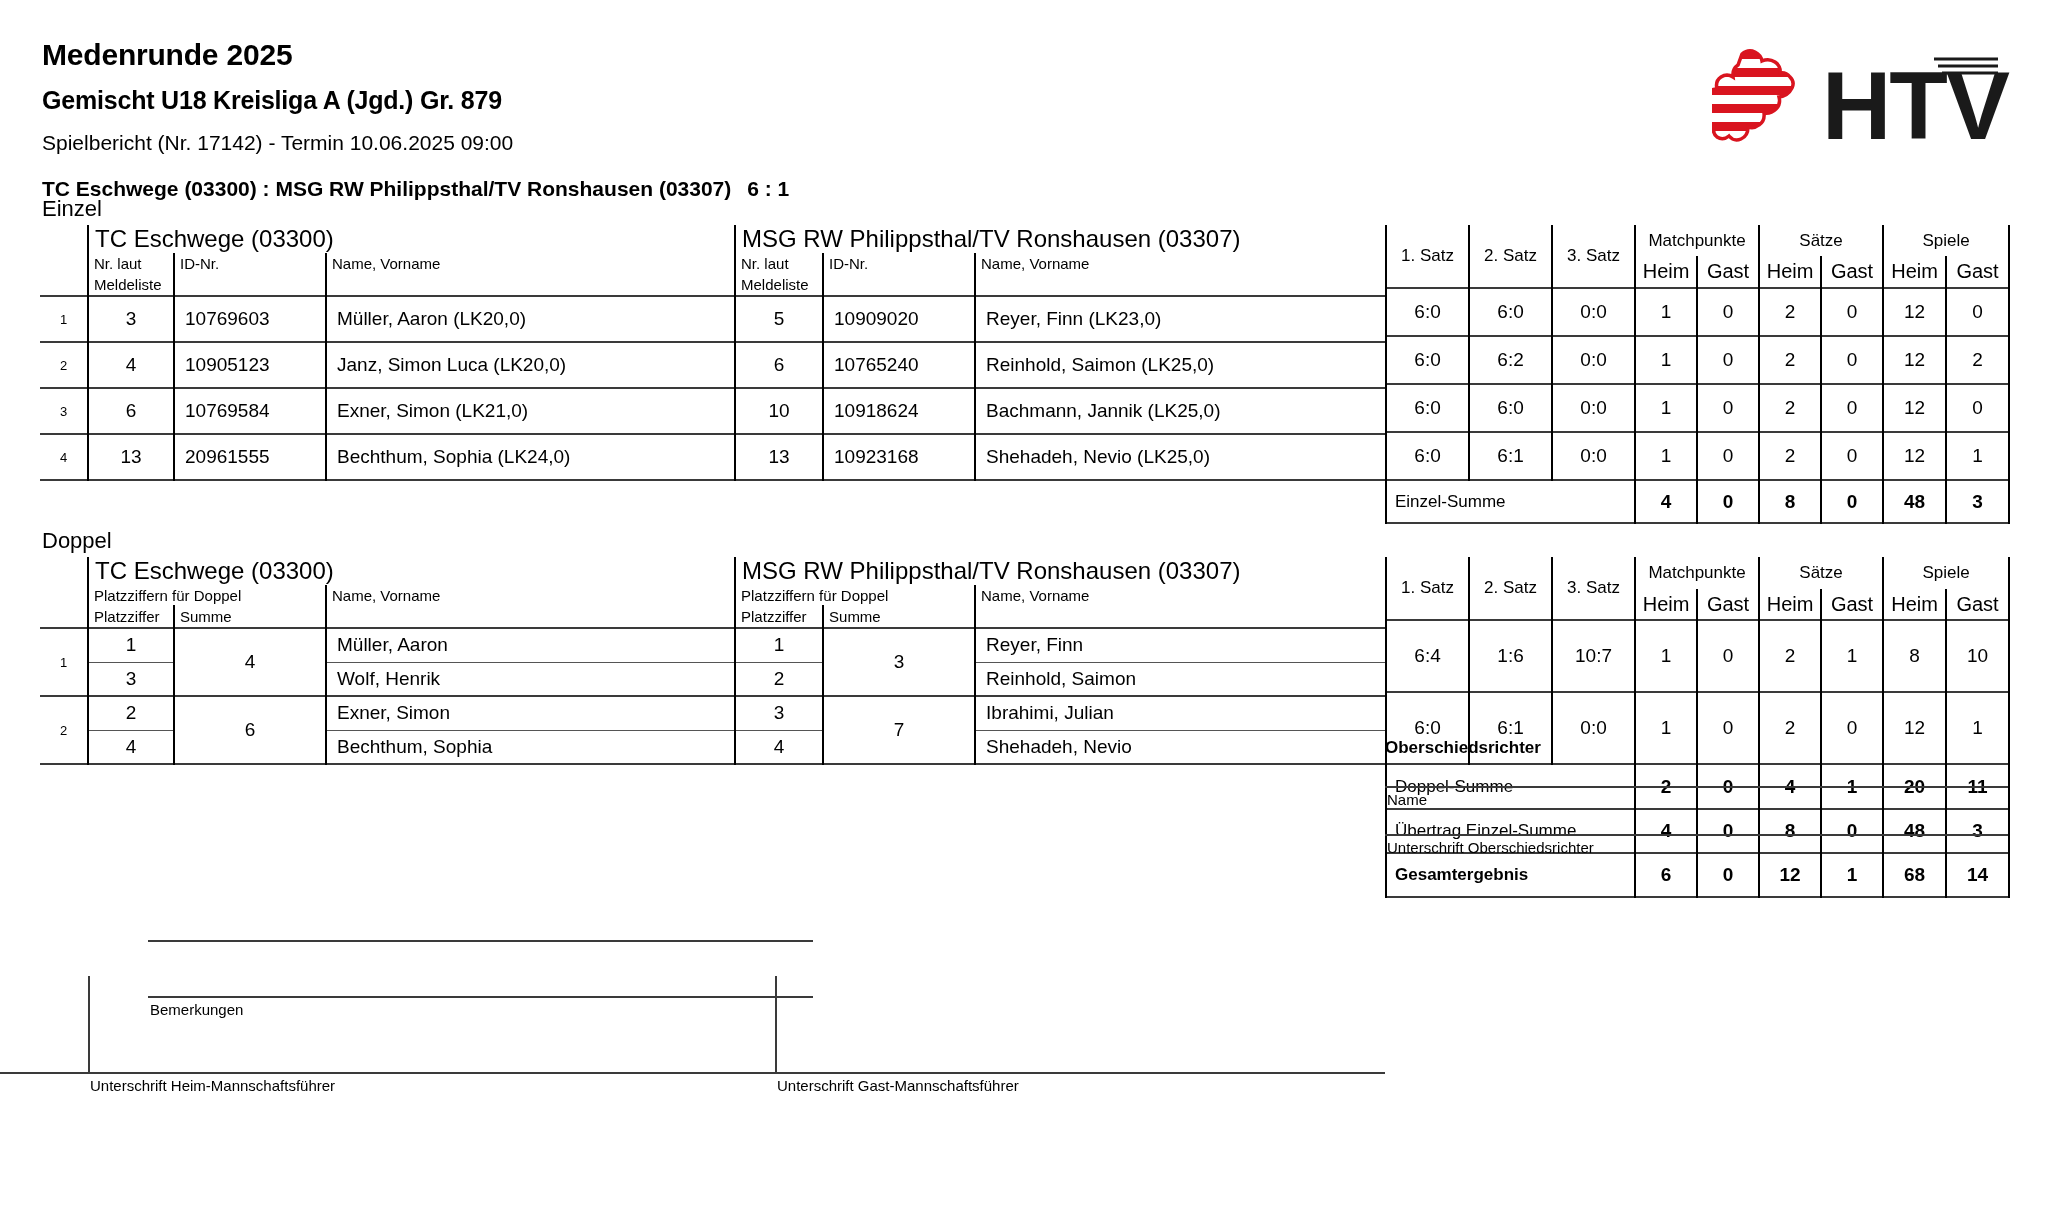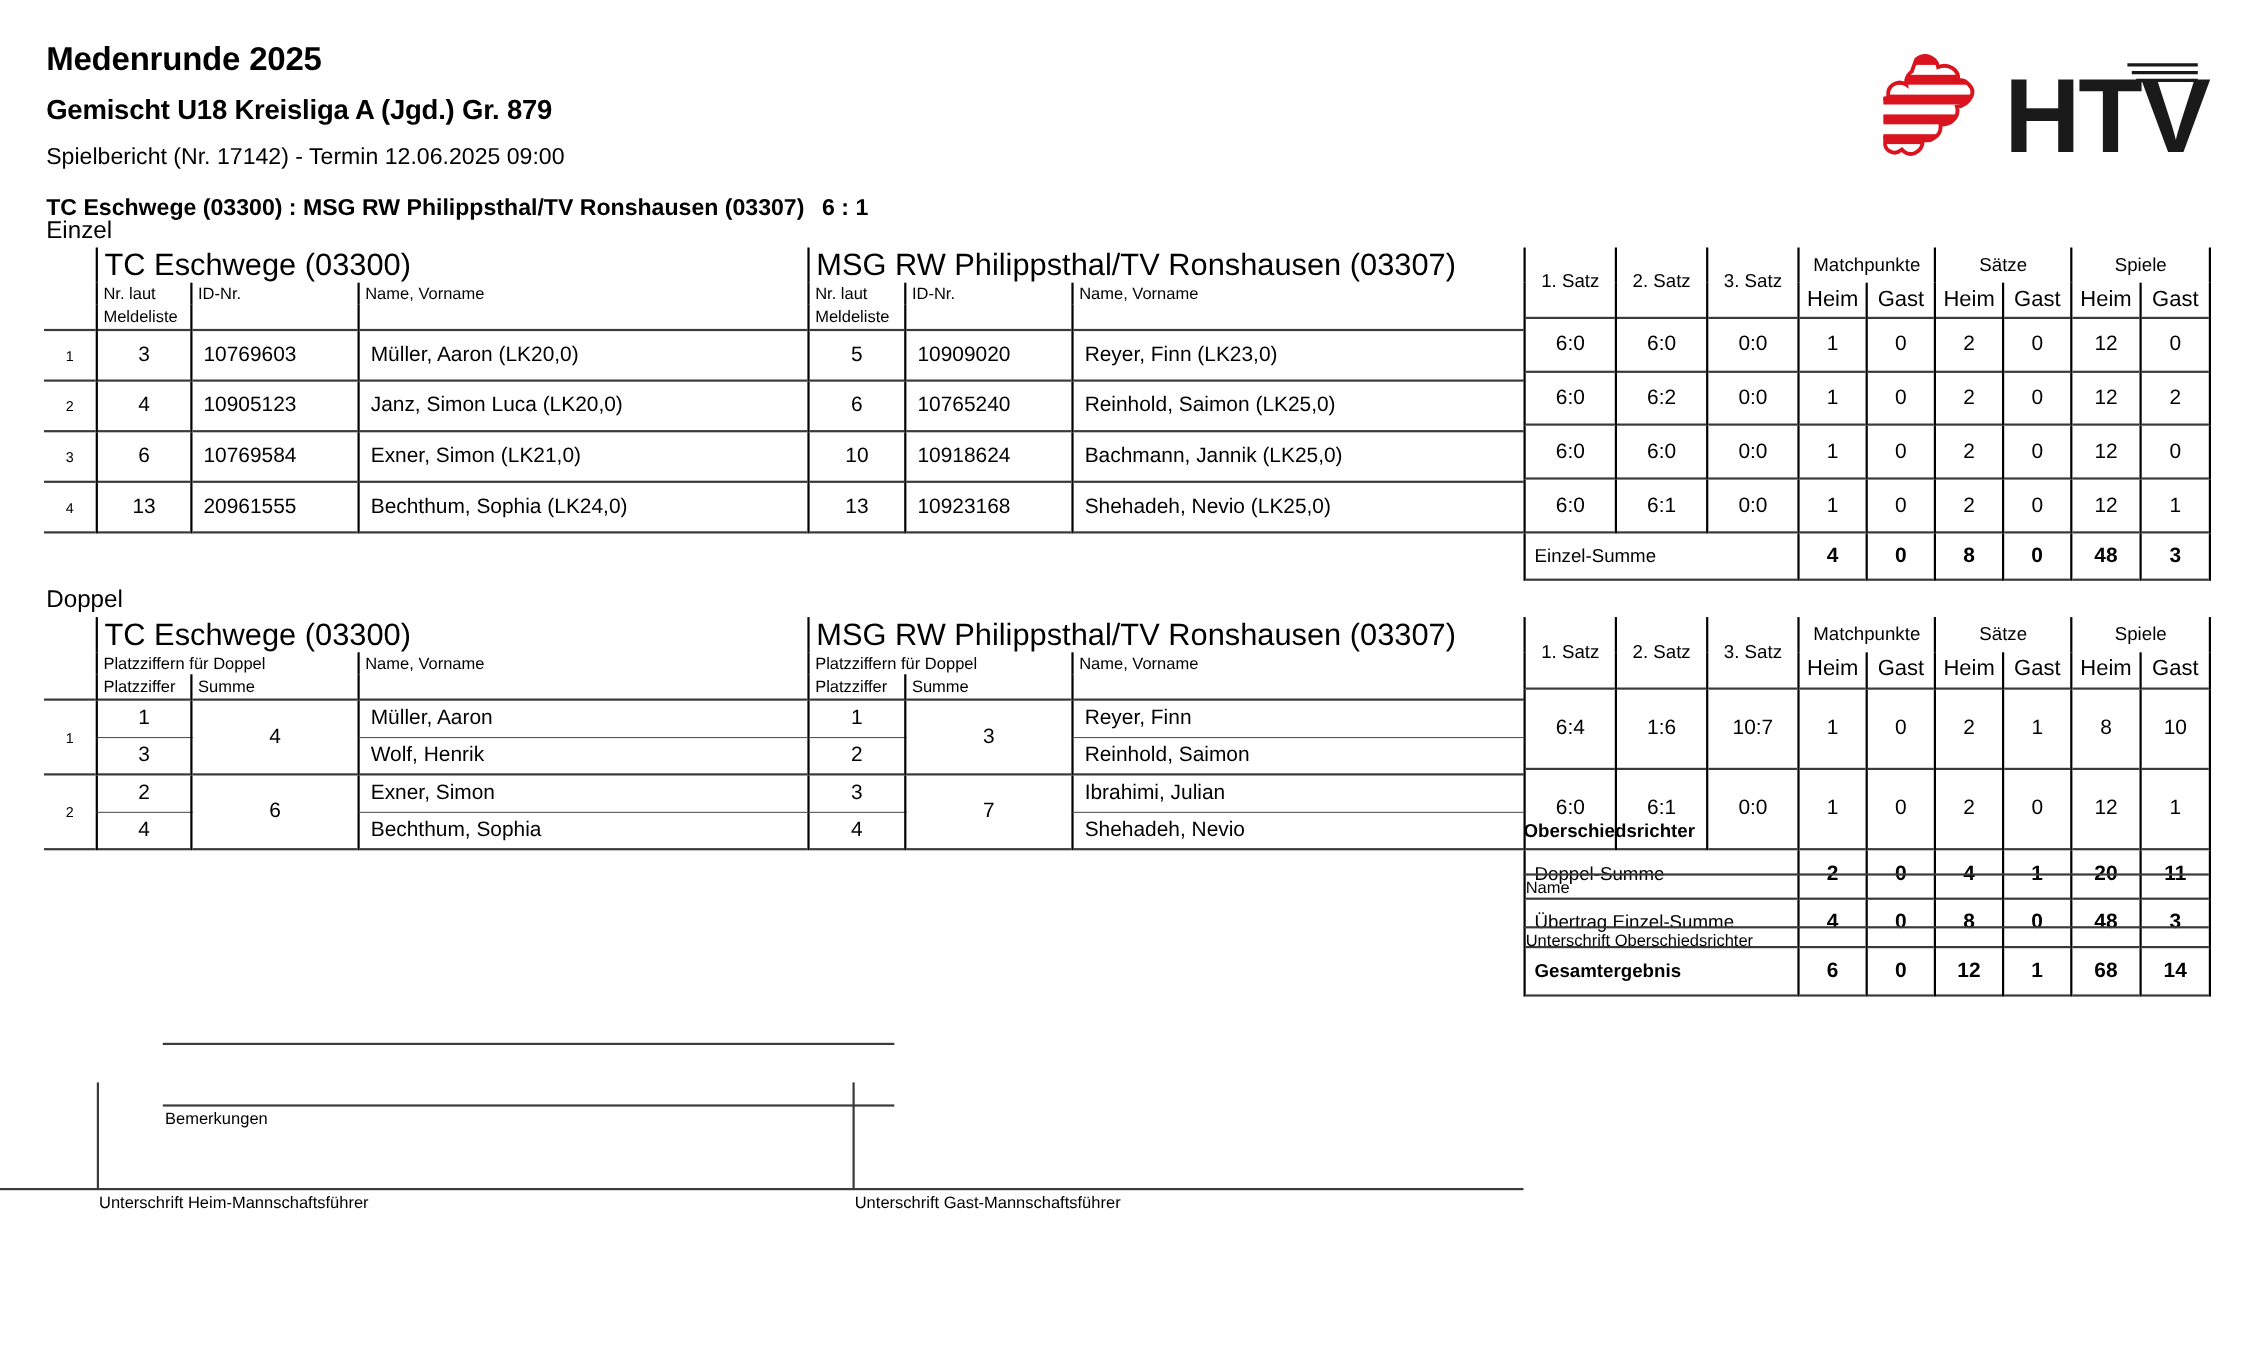--- a/index.html
+++ b/index.html
@@ -102,21 +102,21 @@
     font-weight: normal;
     vertical-align: middle;
   }
 
   .lv { border-left: 2px solid #000; }
   .rv { border-right: 2px solid #000; }
   .bb { border-bottom: 2px solid #3a3a3a; }
   .bb-thin { border-bottom: 1.5px solid #555; }
 
   .team-name {
-    font-size: 28px;
+    font-size: 24px;
     font-weight: bold;
     text-align: left;
     padding-left: 6px !important;
     height: 28px;
     white-space: nowrap;
   }
   .colhead {
     font-size: 15px;
     text-align: left;
     padding-left: 5px !important;
@@ -200,21 +200,21 @@
   }
 </style>
 </head>
 <body>
 
 <div class="page">
 
   <div class="header">
     <div class="h-title">Medenrunde 2025</div>
     <div class="h-sub">Gemischt U18 Kreisliga A (Jgd.) Gr. 879</div>
-    <div class="h-report">Spielbericht (Nr. 17142) - Termin 12.06.2025 09:00</div>
+    <div class="h-report">Spielbericht (Nr. 17142) - Termin 10.06.2025 09:00</div>
 
     <div class="logo">
       <div class="logo-lion">
         <svg viewBox="0 0 96 118" width="96" height="118" aria-hidden="true">
           <defs>
             <clipPath id="lionclip">
               <path d="M30 6 q6 -5 13 -2 q6 3 7 9 q7 -3 13 1 q6 4 5 11 q6 -1 10 4 q5 5 2 11
                        q-4 8 -13 9 q2 7 -3 12 q-5 5 -12 4 q1 8 -5 12 q-5 4 -11 2
                        q0 9 -7 12 q-7 3 -12 -3 q-6 5 -12 1 q-5 -4 -3 -11
                        q-7 -1 -9 -8 q-2 -7 4 -11 q-6 -5 -3 -12 q3 -6 11 -6

